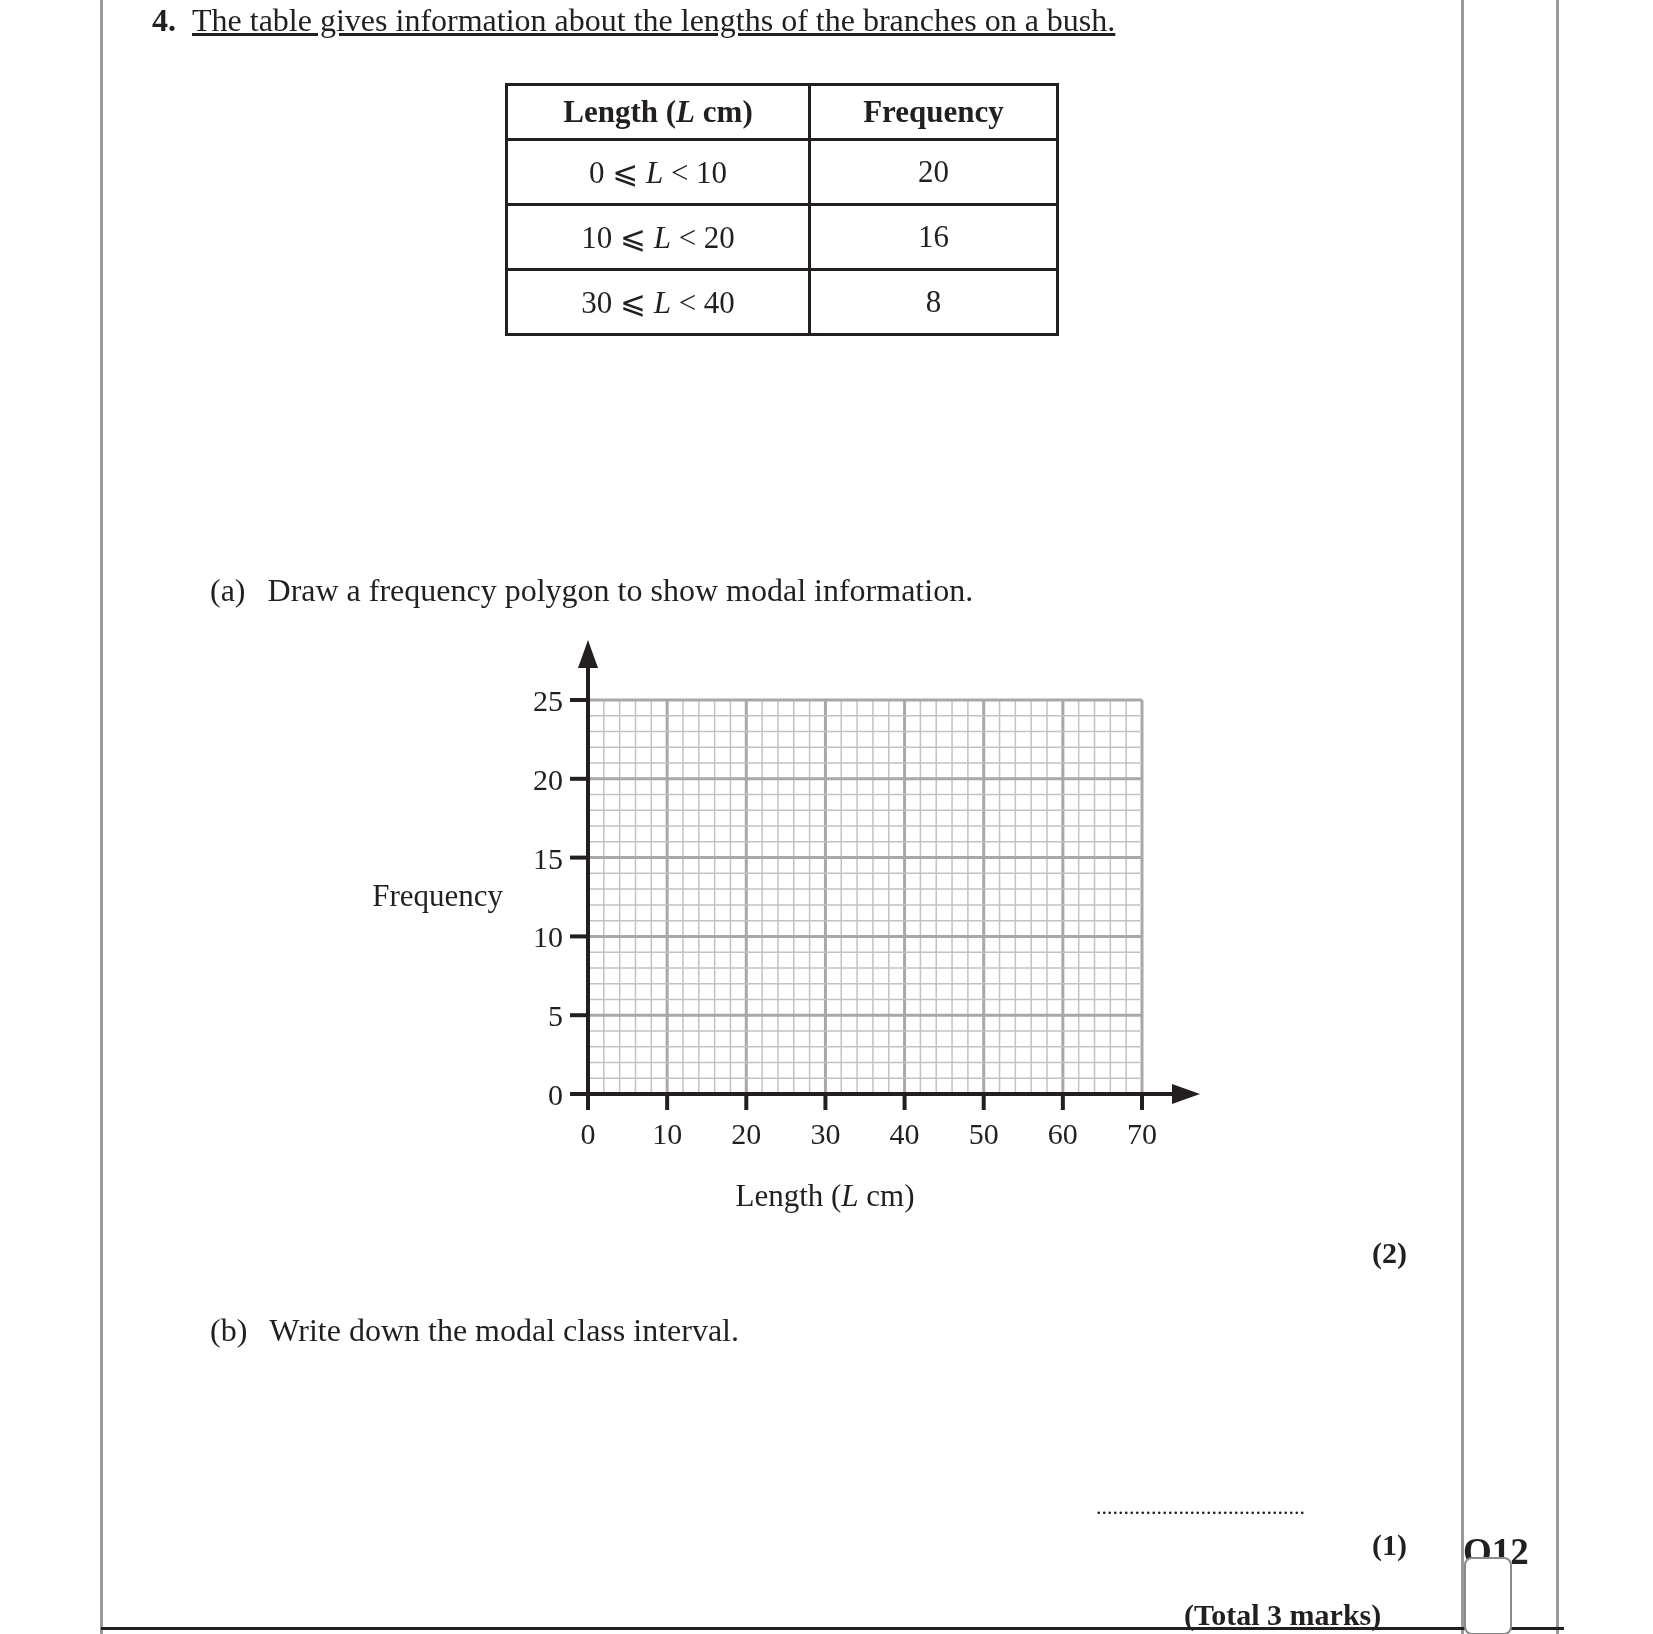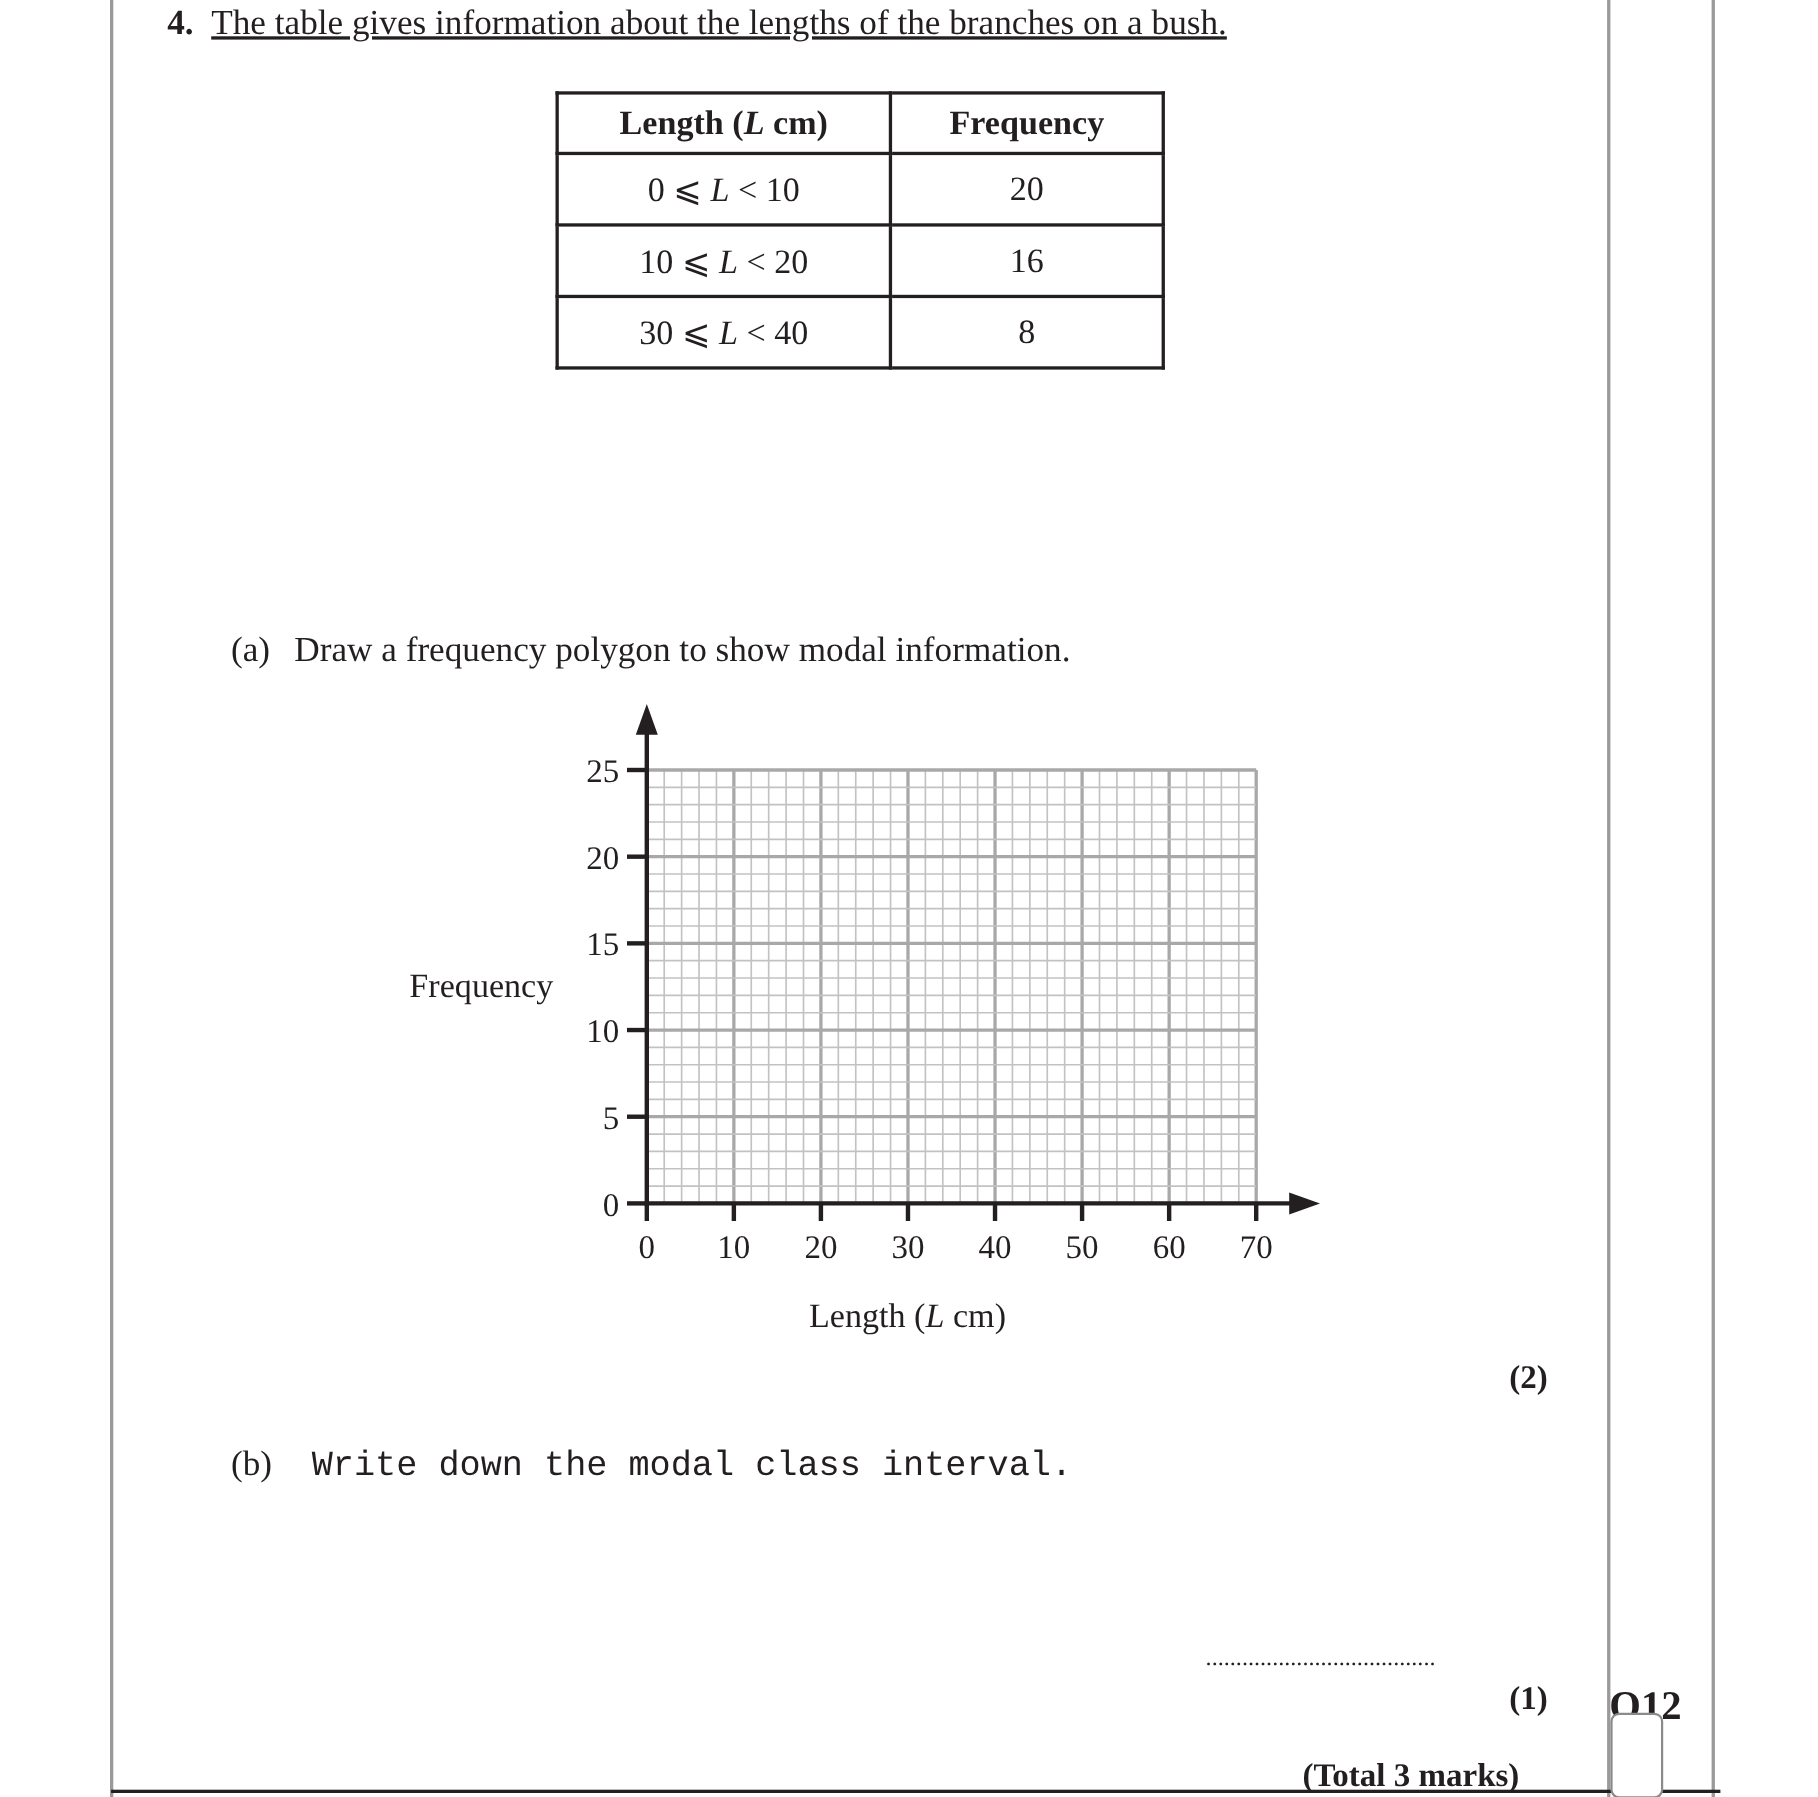--- a/index.html
+++ b/index.html
@@ -160,20 +160,20 @@
     <line x1="570" x2="588" y1="700" y2="700" stroke="#231f20" stroke-width="4"></line>
     <text x="563" y="711" text-anchor="end" font-size="30" fill="#231f20">25</text>
     <text x="503" y="906" text-anchor="end" font-size="31" fill="#231f20">Frequency</text>
     <text x="825" y="1206" text-anchor="middle" font-size="31" fill="#231f20"><tspan>Length (</tspan><tspan font-style="italic">L</tspan><tspan> cm)</tspan></text>
   </svg>
 
 <div class="abs marks" style="left:1372px; top:1236px;">(2)</div>
 
 <div class="abs qtext" style="left:210px; top:1312px;">
   <span>(b)</span>
-  <span style="margin-left:28px;font-family:Liberation Mono, monospace;">Write down the modal class interval.</span>
+  <span style="margin-left:14px;">Write down the modal class interval.</span>
 </div>
 
 <div class="abs dots" style="left:1096px; top:1494px;">......................................</div>
 <div class="abs marks" style="left:1372px; top:1528px;">(1)</div>
 <div class="abs marks" style="left:1463px; top:1530px; font-size:37px;">Q12</div>
 <div class="qbox"></div>
 <div class="abs marks" style="left:1184px; top:1598px;">(Total 3 marks)</div>
 
 </body></html>

